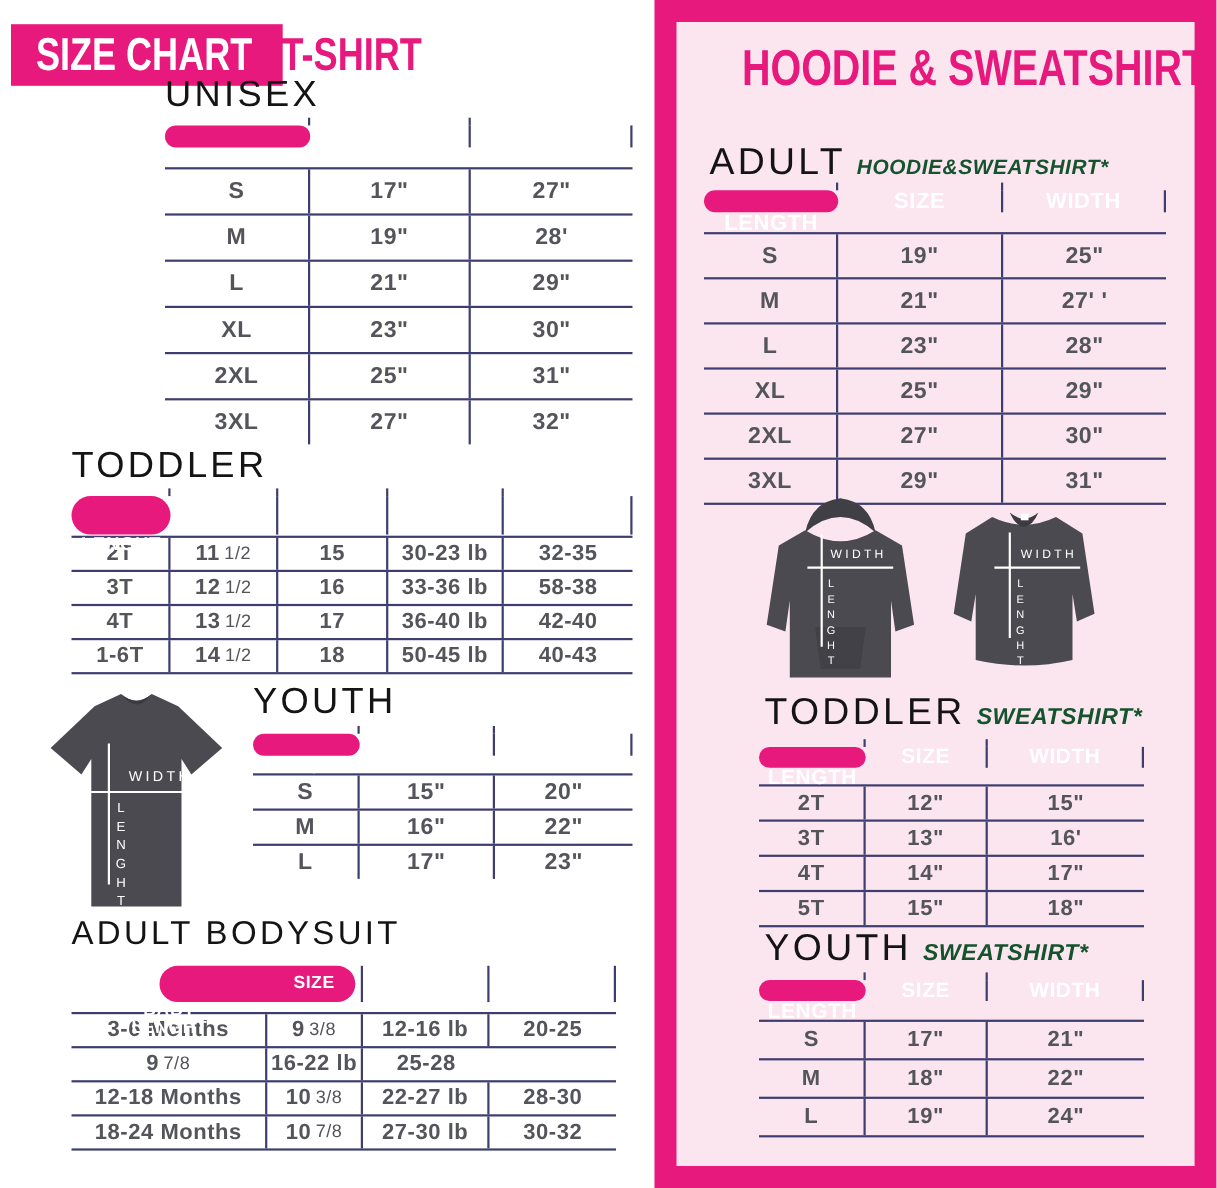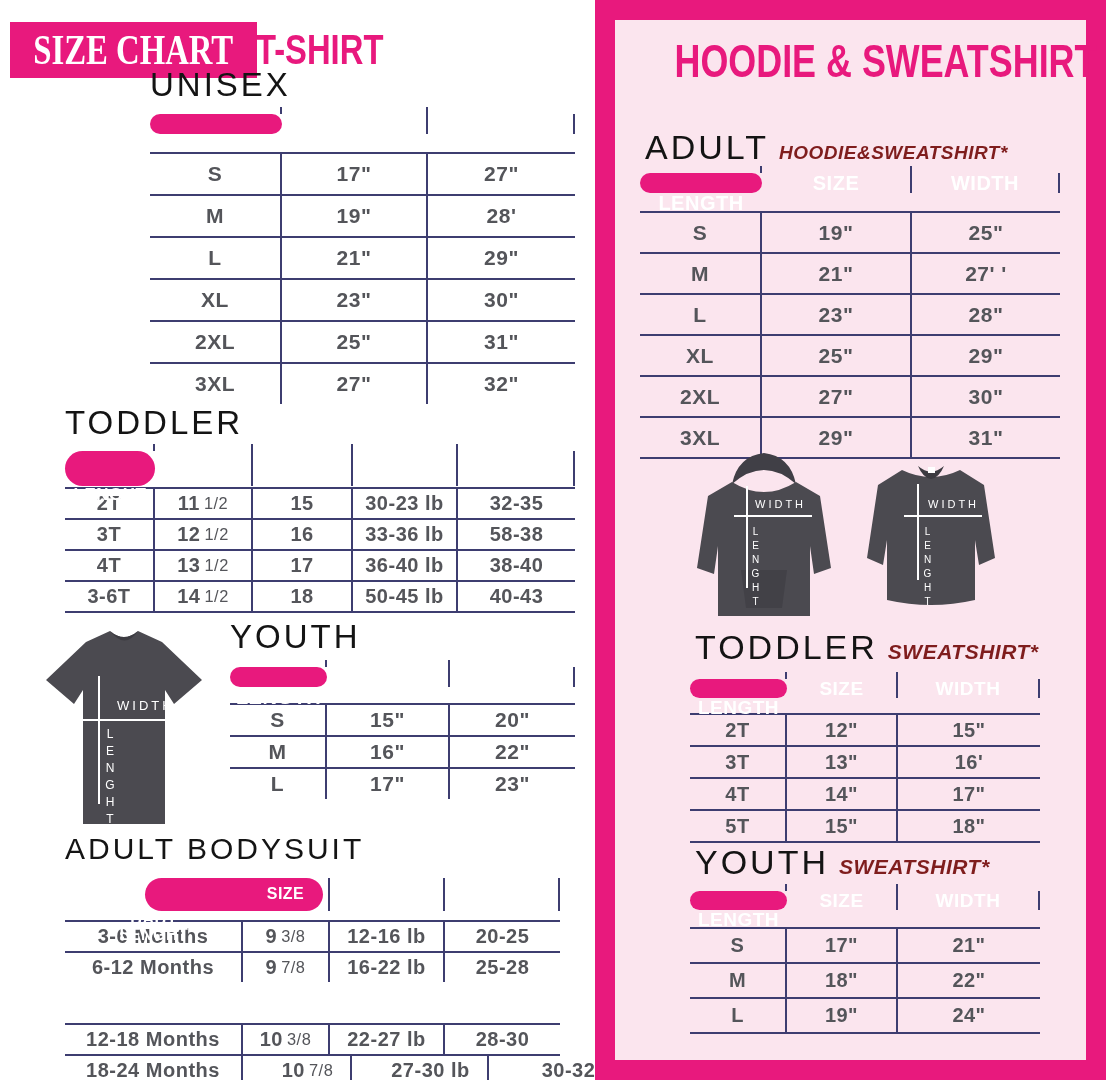--- a/index.html
+++ b/index.html
@@ -7,28 +7,28 @@
     --panel-bg:#fbe5ee;
     --line:#3d3d70;
     --val:#54555a;
   }
   *{margin:0;padding:0;box-sizing:border-box;}
   body{font-family:"Liberation Sans",sans-serif;background:#fff;}
   .stage{position:relative;width:1106px;height:1080px;background:#fff;overflow:hidden;}
 
   
   .badge{position:absolute;left:10px;top:22px;width:247px;height:56px;background:var(--pink);
-         display:flex;align-items:center;justify-content:center;color:#fff;font-family:Liberation Serif, serif;}
+         display:flex;align-items:center;justify-content:flex-end;color:#fff;}
   .condensed{display:inline-block;font-weight:700;transform:scaleX(0.78);transform-origin:center center;white-space:nowrap;}
   .badge .condensed{font-size:42px;letter-spacing:0;}
   .product-title{position:absolute;left:256px;top:22px;height:56px;display:flex;align-items:center;color:var(--pink);}
   .product-title .condensed{font-size:42px;transform-origin:left center;}
   .sec-head{position:absolute;color:#141414;font-weight:400;font-size:33px;letter-spacing:3px;}
   .sec-head.r{text-align:left;}
-  .sub-head{font-style:italic;font-weight:700;color:#7f1d1d;letter-spacing:.5px;}
+  .sub-head{font-style:italic;font-weight:700;color:#14532d;letter-spacing:.5px;}
   .head-flex{position:absolute;display:flex;align-items:baseline;gap:10px;color:#141414;}
   .head-flex .big{font-size:34px;letter-spacing:3px;font-weight:400;}
 
   
   .tbl{position:absolute;}
   .trow{display:grid;}
   .trow>div{position:relative;}
   .trow>div:not(.pill):not(:last-child){border-right:2px solid var(--line);}
   .ticks>div{height:7px;}
   .thead{position:relative;height:var(--headh,38px);}
@@ -140,24 +140,24 @@
         <div class="td">12<span class="fr">1/2</span></div>
         <div class="td">16</div>
         <div class="td">33-36 lb</div>
         <div class="td">58-38</div>
       </div>
       <div class="trow tbody" style="grid-template-columns: 90px 98px 100px 105px 117px;">
         <div class="td">4T</div>
         <div class="td">13<span class="fr">1/2</span></div>
         <div class="td">17</div>
         <div class="td">36-40 lb</div>
-        <div class="td">38-40</div>
+        <div class="td">42-40</div>
       </div>
       <div class="trow tbody" style="grid-template-columns: 90px 98px 100px 105px 117px;">
-        <div class="td">3-6T</div>
+        <div class="td">1-6T</div>
         <div class="td">14<span class="fr">1/2</span></div>
         <div class="td">18</div>
         <div class="td">50-45 lb</div>
         <div class="td">40-43</div>
       </div>
     </div>
 
   <div class="garment" style="left:22px;top:624px;width:205px;height:210px;">
     <svg width="205" height="210" viewBox="0 0 205 210">
       <path d="M64,18 L88,7 Q102,19 116,7 L140,18 L180,56 L152,80 L143,66 L143,200 L61,200 L61,66 L52,80 L24,56 Z" fill="#4b4a50"></path>
@@ -208,32 +208,31 @@
         <div class="th">BABY<br>WEIGHT</div>
         <div class="th">BABY<br>LENGHT</div>
       </div>
       <div class="trow tbody" style="grid-template-columns: 178px 87px 115px 115px;">
         <div class="td">3-6 Months</div>
         <div class="td">9<span class="fr">3/8</span></div>
         <div class="td">12-16 lb</div>
         <div class="td">20-25</div>
       </div>
       <div class="trow tbody" style="grid-template-columns: 178px 87px 115px 115px;">
-        <div class="td">6-12 Months</div>
         <div class="td">9<span class="fr">7/8</span></div>
         <div class="td">16-22 lb</div>
         <div class="td">25-28</div>
       </div>
-      <div class="trow tbody" style="grid-template-columns: 178px 87px 115px 115px; margin-top: 41px;">
+      <div class="trow tbody" style="grid-template-columns: 178px 87px 115px 115px;">
         <div class="td">12-18 Months</div>
         <div class="td">10<span class="fr">3/8</span></div>
         <div class="td">22-27 lb</div>
         <div class="td">28-30</div>
       </div>
-      <div class="trow tbody" style="grid-template-columns: 178px 87px 115px 115px; gap: 22px;">
+      <div class="trow tbody" style="grid-template-columns: 178px 87px 115px 115px;">
         <div class="td">18-24 Months</div>
         <div class="td">10<span class="fr">7/8</span></div>
         <div class="td">27-30 lb</div>
         <div class="td">30-32</div>
       </div>
     </div>
 
   <div class="panel"></div>
   <div class="panel-title">
     <span class="condensed">HOODIE &amp; SWEATSHIRT</span>

